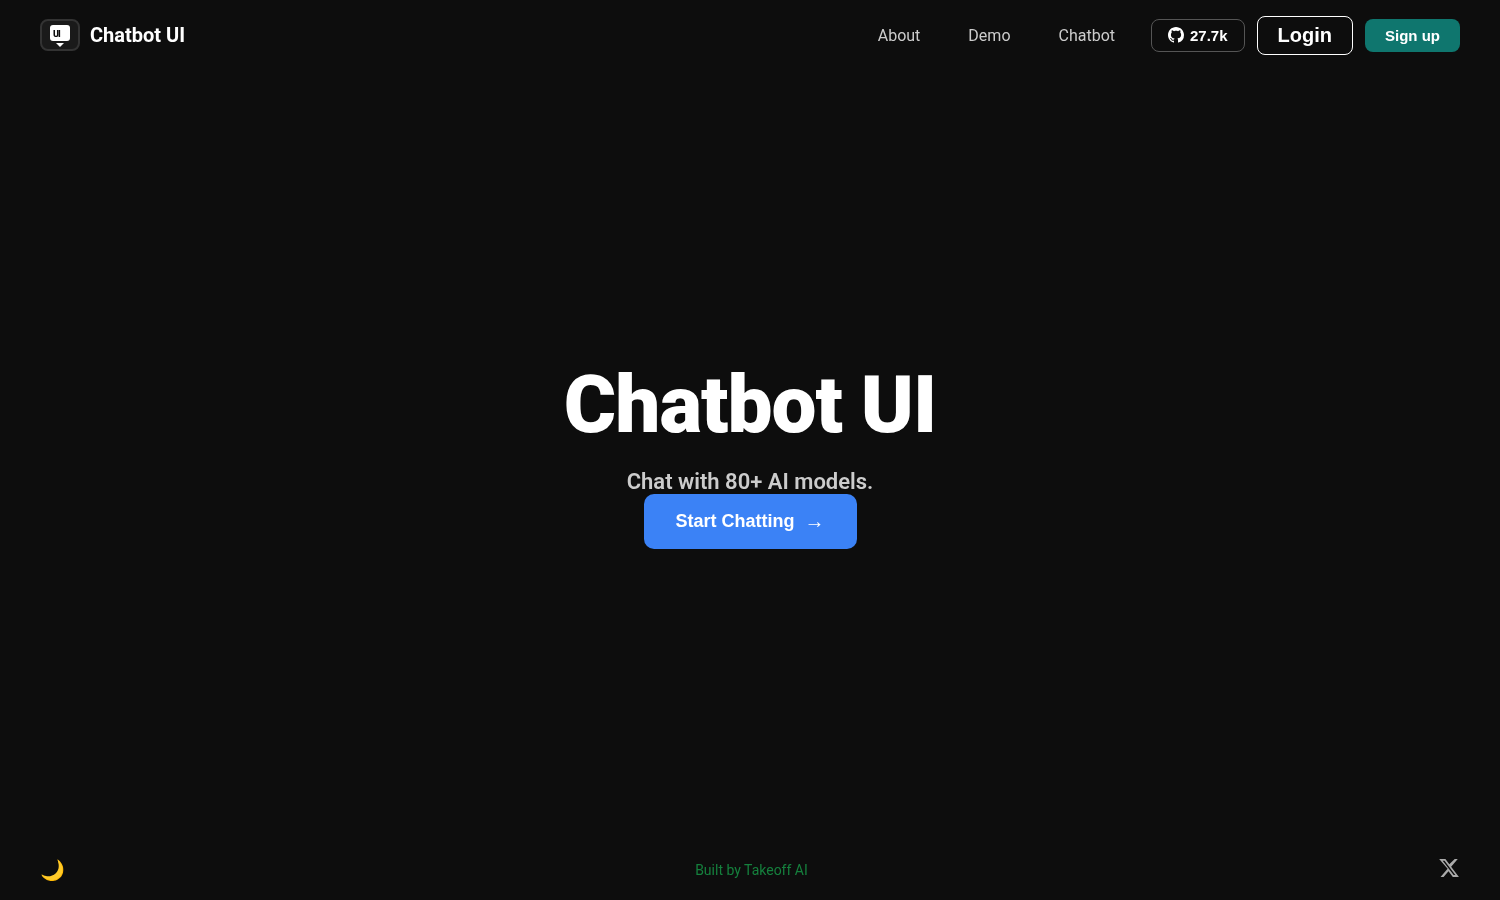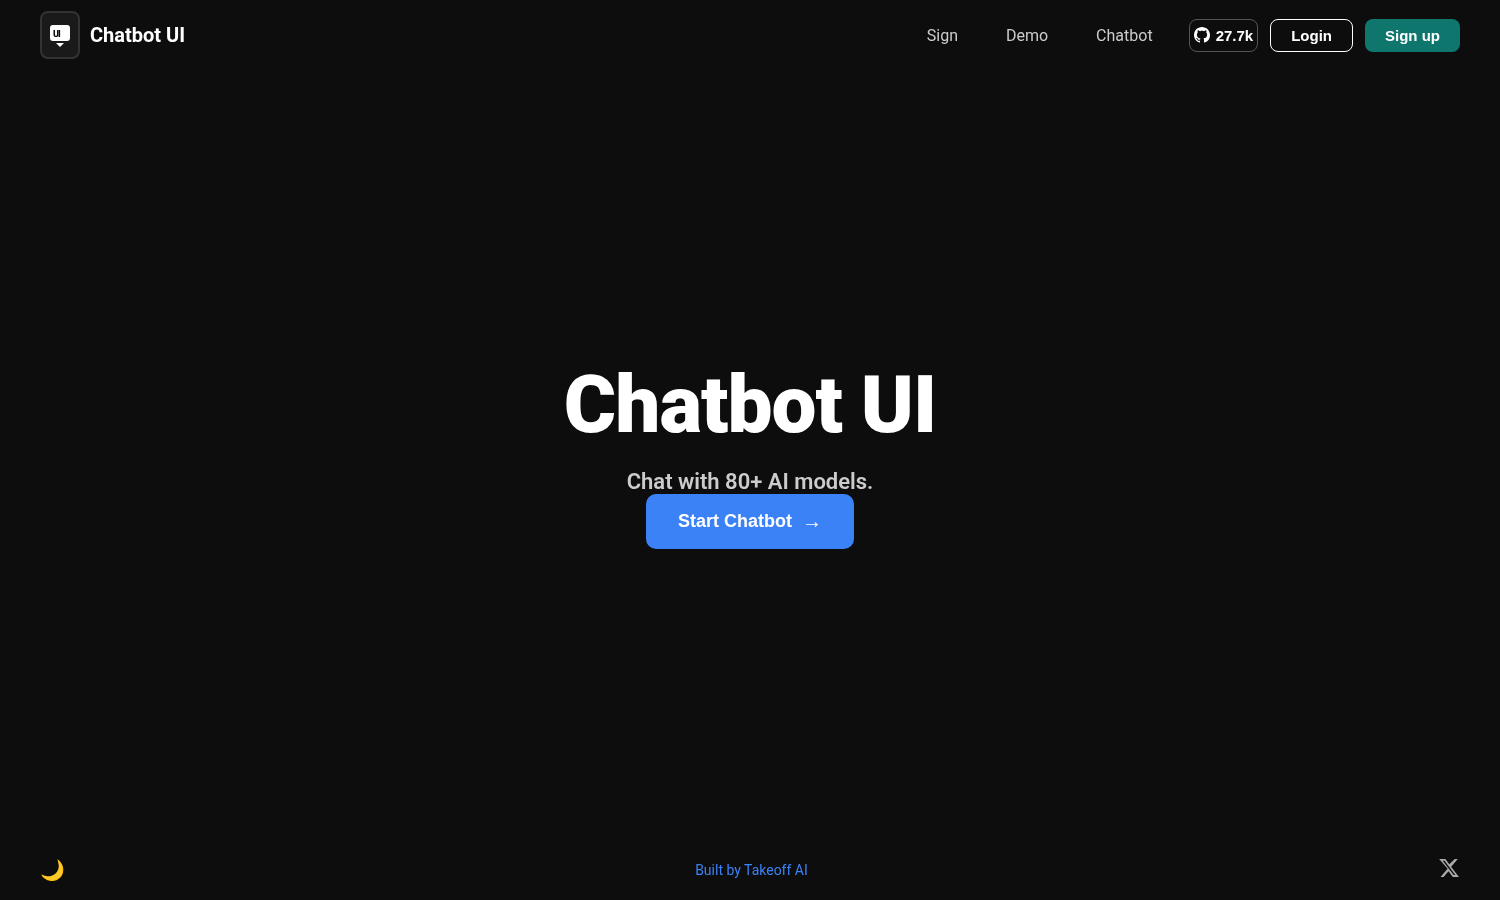--- a/index.html
+++ b/index.html
@@ -31,21 +31,21 @@
 
     .logo-area {
       display: flex;
       align-items: center;
       gap: 10px;
       cursor: pointer;
     }
 
     .logo-icon {
       width: 40px;
-      height: 48px;
+      height: 32px;
       background-color: #1a1a1a;
       border-radius: 8px;
       display: flex;
       align-items: center;
       justify-content: center;
       font-weight: 900;
       font-size: 14px;
       color: #fff;
       border: 2px solid #333;
       letter-spacing: -1px;
@@ -72,35 +72,35 @@
       cursor: pointer;
       transition: color 0.2s;
     }
 
     .github-btn {
       display: flex;
       align-items: center;
       gap: 6px;
       border: 1.5px solid #555;
       border-radius: 8px;
-      padding: 7px 4px;
+      padding: 7px 16px;
       color: #ffffff;
       font-size: 15px;
       font-weight: 600;
       cursor: pointer;
       background: transparent;
       margin-left: 8px;
     }
 
     .login-btn {
       border: 1.5px solid #ffffff;
       border-radius: 8px;
       padding: 7px 20px;
       color: #ffffff;
-      font-size: 15px;
+      font-size: 20px;
       font-weight: 600;
       cursor: pointer;
       background: transparent;
       margin-left: 4px;
     }
 
     .signup-btn {
       border: none;
       border-radius: 8px;
       padding: 8px 20px;
@@ -173,21 +173,21 @@
       align-items: center;
       cursor: pointer;
     }
 
     .moon-icon {
       font-size: 20px;
       color: #aaaaaa;
     }
 
     .footer-center {
-      color: #3b82f6;
+      color: #15803d;
       font-size: 14px;
     }
 
     .footer-right {
       cursor: pointer;
       color: #aaaaaa;
       font-size: 20px;
     }
 
     
@@ -206,41 +206,41 @@
       <svg width="24" height="24" viewBox="0 0 24 24" fill="none" xmlns="http://www.w3.org/2000/svg">
         <rect x="2" y="2" width="20" height="16" rx="3" fill="white"></rect>
         <path d="M8 20 L12 24 L16 20" fill="white"></path>
         <text x="5" y="14" font-size="9" font-weight="900" fill="#0d0d0d">UI</text>
       </svg>
     </div>
     <span class="logo-text">Chatbot UI</span>
   </div>
 
   <nav>
-    <a class="nav-link">Sign</a>
+    <a class="nav-link">About</a>
     <a class="nav-link">Demo</a>
     <a class="nav-link">Chatbot</a>
 
     <button class="github-btn">
       <svg width="16" height="16" viewBox="0 0 16 16" fill="white" xmlns="http://www.w3.org/2000/svg">
         <path d="M8 0C3.58 0 0 3.58 0 8c0 3.54 2.29 6.53 5.47 7.59.4.07.55-.17.55-.38 0-.19-.01-.82-.01-1.49-2.01.37-2.53-.49-2.69-.94-.09-.23-.48-.94-.82-1.13-.28-.15-.68-.52-.01-.53.63-.01 1.08.58 1.23.82.72 1.21 1.87.87 2.33.66.07-.52.28-.87.51-1.07-1.78-.2-3.64-.89-3.64-3.95 0-.87.31-1.59.82-2.15-.08-.2-.36-1.02.08-2.12 0 0 .67-.21 2.2.82.64-.18 1.32-.27 2-.27.68 0 1.36.09 2 .27 1.53-1.04 2.2-.82 2.2-.82.44 1.1.16 1.92.08 2.12.51.56.82 1.27.82 2.15 0 3.07-1.87 3.75-3.65 3.95.29.25.54.73.54 1.48 0 1.07-.01 1.93-.01 2.2 0 .21.15.46.55.38A8.013 8.013 0 0016 8c0-4.42-3.58-8-8-8z"></path>
       </svg>
       <span>27.7k</span>
     </button>
 
     <button class="login-btn">Login</button>
     <button class="signup-btn">Sign up</button>
   </nav>
 </header>
 
 <main class="hero">
   <h1 class="hero-title">Chatbot UI</h1>
   <p class="hero-subtitle">Chat with 80+ AI models.</p>
   <button class="start-chatting-btn">
-    <span>Start Chatbot</span>
+    <span>Start Chatting</span>
     <span class="arrow-icon">→</span>
   </button>
 </main>
 
 <footer>
   <div class="footer-left">
     <span class="moon-icon">🌙</span>
   </div>
   <span class="footer-center">Built by Takeoff AI</span>
   <div class="footer-right">

